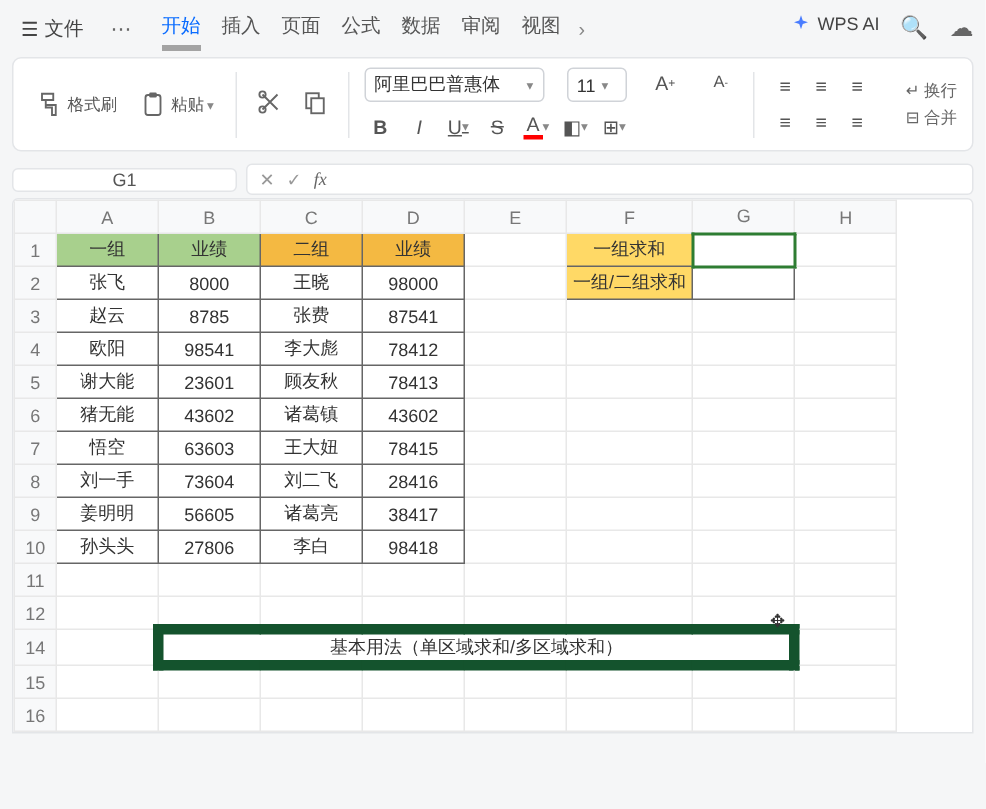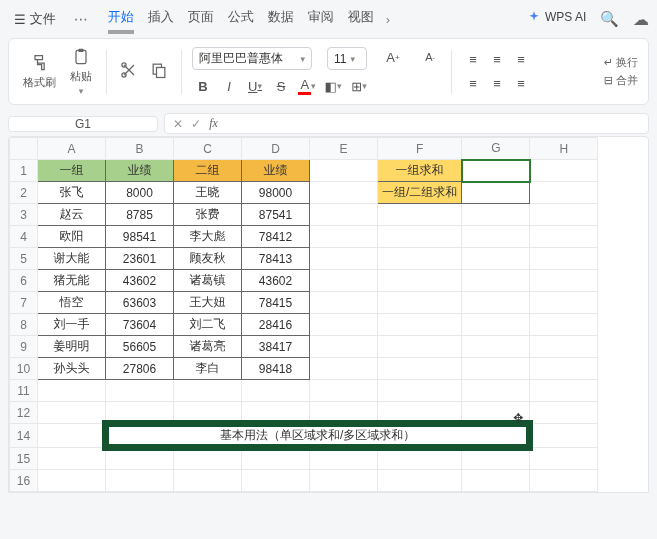--- a/index.html
+++ b/index.html
@@ -9,21 +9,21 @@
 .titlebar .tab-menu span { font-size: 13px; color: #555; cursor: pointer; padding: 4px 0; }
 .titlebar .tab-menu .active { color: #0a6cff; border-bottom: 4px solid #a3a3a3; font-weight: 500; }
 .titlebar .right { margin-left: auto; display: flex; align-items: flex-start; gap: 14px; }
 .file-btn { display: flex; align-items: center; gap: 4px; padding: 2px 6px; font-size: 13px; color: #444; }
 .more-dots { font-size: 14px; color: #666; padding: 0 4px; }
 .chevron-right { color: #888; font-size: 13px; padding: 0 4px; }
 .ai-label { font-size: 12px; color: #444; font-weight: 500; display: flex; align-items: center; gap: 4px; }
 .ai-icon { width: 14px; height: 14px; }
 .cloud-icon { font-size: 16px; color: #666; }
 .ribbon { background: #fff; border: 1px solid #e3e5e8; border-radius: 6px; margin: 0 8px 8px 8px; padding: 6px 10px; display: flex; align-items: center; gap: 6px; }
-.ribbon .big-btn { display: flex; flex-direction: column; align-items: center; font-size: 11px; color: #555; gap: 2px; padding: 2px 4px; }
+.ribbon .big-btn { display: flex; flex-direction: row; align-items: center; font-size: 11px; color: #555; gap: 2px; padding: 2px 4px; }
 .ribbon .big-btn svg, .ribbon .small-btn svg { width: 20px; height: 20px; }
 .ribbon .small-btn { padding: 2px; }
 .sep { width: 1px; height: 44px; background: #e3e5e8; margin: 0 4px; }
 .font-select { border: 1px solid #d0d3d8; border-radius: 4px; padding: 2px 6px; font-size: 12px; display: flex; align-items: center; gap: 6px; min-width: 120px; background: #fff; }
 .size-select { border: 1px solid #d0d3d8; border-radius: 4px; padding: 2px 6px; font-size: 12px; display: flex; align-items: center; gap: 4px; min-width: 40px; background: #fff; }
 .fmt-row { display: flex; gap: 4px; align-items: center; margin-top: 4px; }
 .fmt-btn { width: 22px; height: 20px; display: flex; align-items: center; justify-content: center; font-size: 13px; color: #555; border-radius: 3px; }
 .fmt-btn.bold { font-weight: 700; }
 .fmt-btn.italic { font-style: italic; }
 .fmt-btn.underline { text-decoration: underline; }

